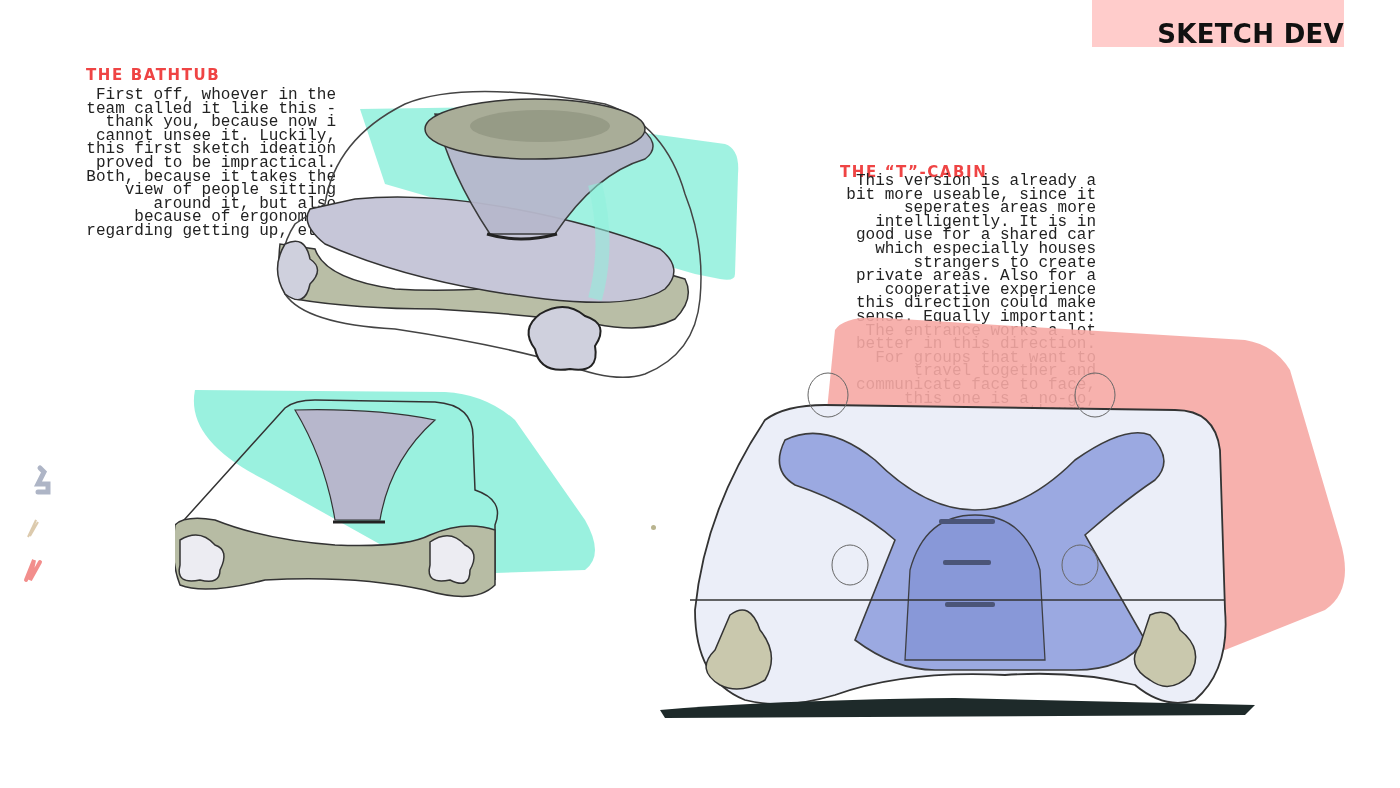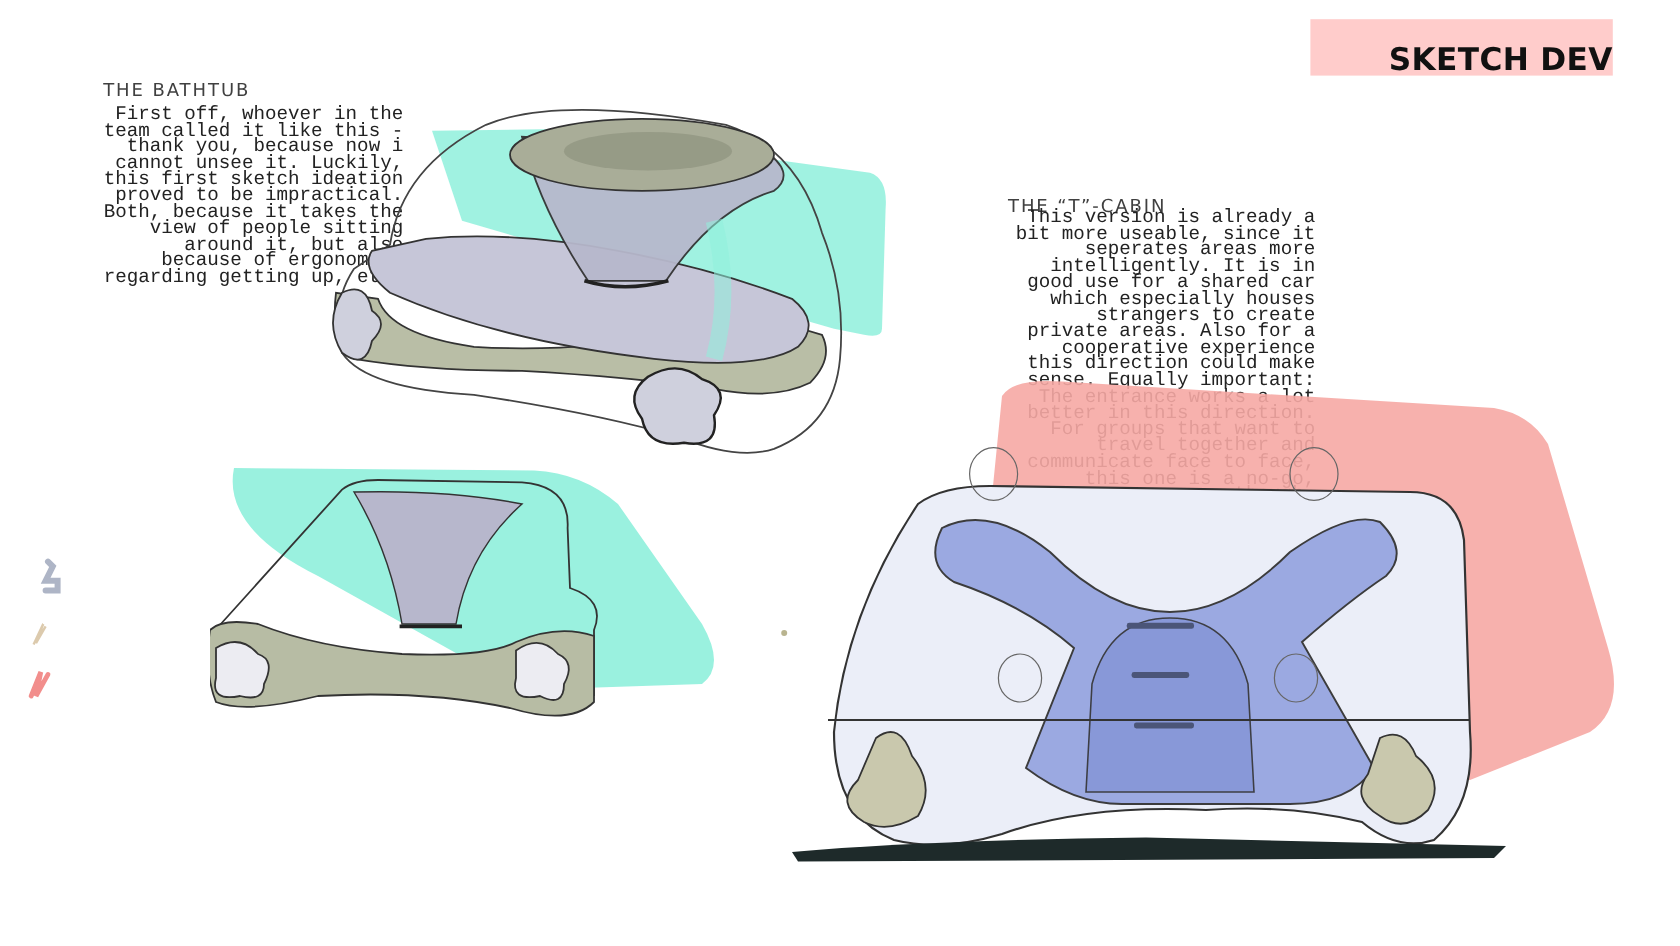--- a/index.html
+++ b/index.html
@@ -1,22 +1,22 @@
 <!DOCTYPE html>
 <html><head>
 <meta charset="utf-8">
 <style>
   html, body { margin:0; padding:0; }
   body { width:1400px; height:788px; background:#ffffff; position:relative; overflow:hidden;
          font-family:"Liberation Sans", "DejaVu Sans", sans-serif; color:#1a1a1a; }
-  .title-block { position:absolute; left:1092px; top:0; width:252px; height:47px; background:#ffcccb;margin-top:16px; }
+  .title-block { position:absolute; left:1092px; top:0; width:252px; height:47px; background:#ffcccb; }
   .page-title { position:absolute; right:0; bottom:-2px; font-family:"DejaVu Sans", sans-serif; font-weight:bold;
                 font-size:26px; letter-spacing:0.3px; color:#111; white-space:nowrap; }
-  .section-heading { position:absolute; font-family:"DejaVu Sans", sans-serif; font-weight:normal; font-size:15px;
-                     letter-spacing:1.6px; color:#404040; margin:0; white-space:nowrap; }
+  .section-heading { position:absolute; font-family:"DejaVu Sans", sans-serif; font-weight:bold; font-size:15px;
+                     letter-spacing:1.6px; color:#ef4444; margin:0; white-space:nowrap; }
   .section-body { position:absolute; font-family:Liberation Mono, monospace; font-size:16px; line-height:13.6px;
                   color:#222; margin:0;text-align:right; }
   .sketch { position:absolute; }
   svg { display:block; }
 </style>
 </head>
 <body>
 
 <div class="title-block">
   <div class="page-title">SKETCH DEV</div>

